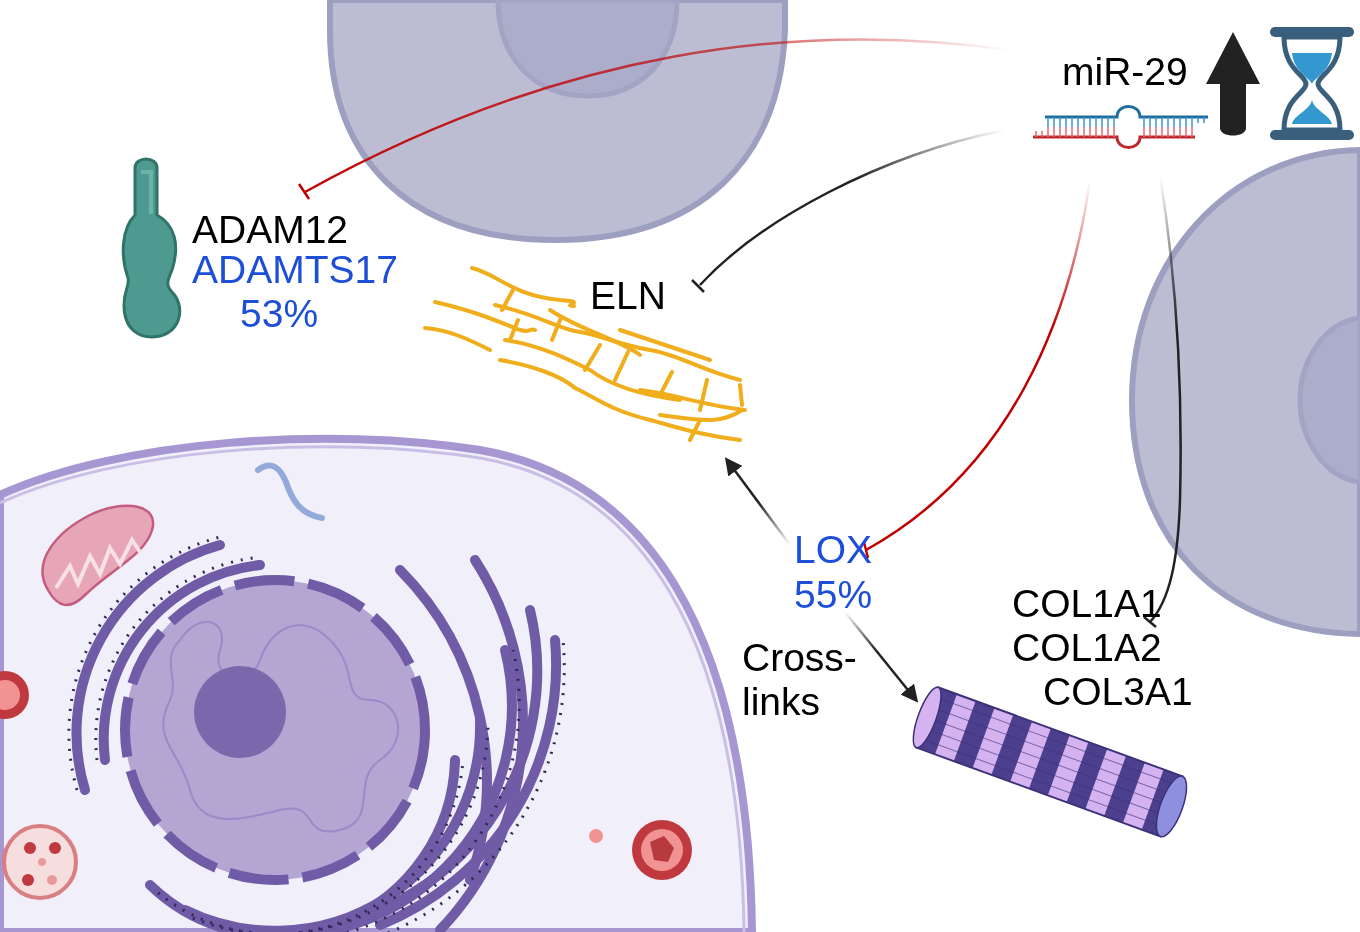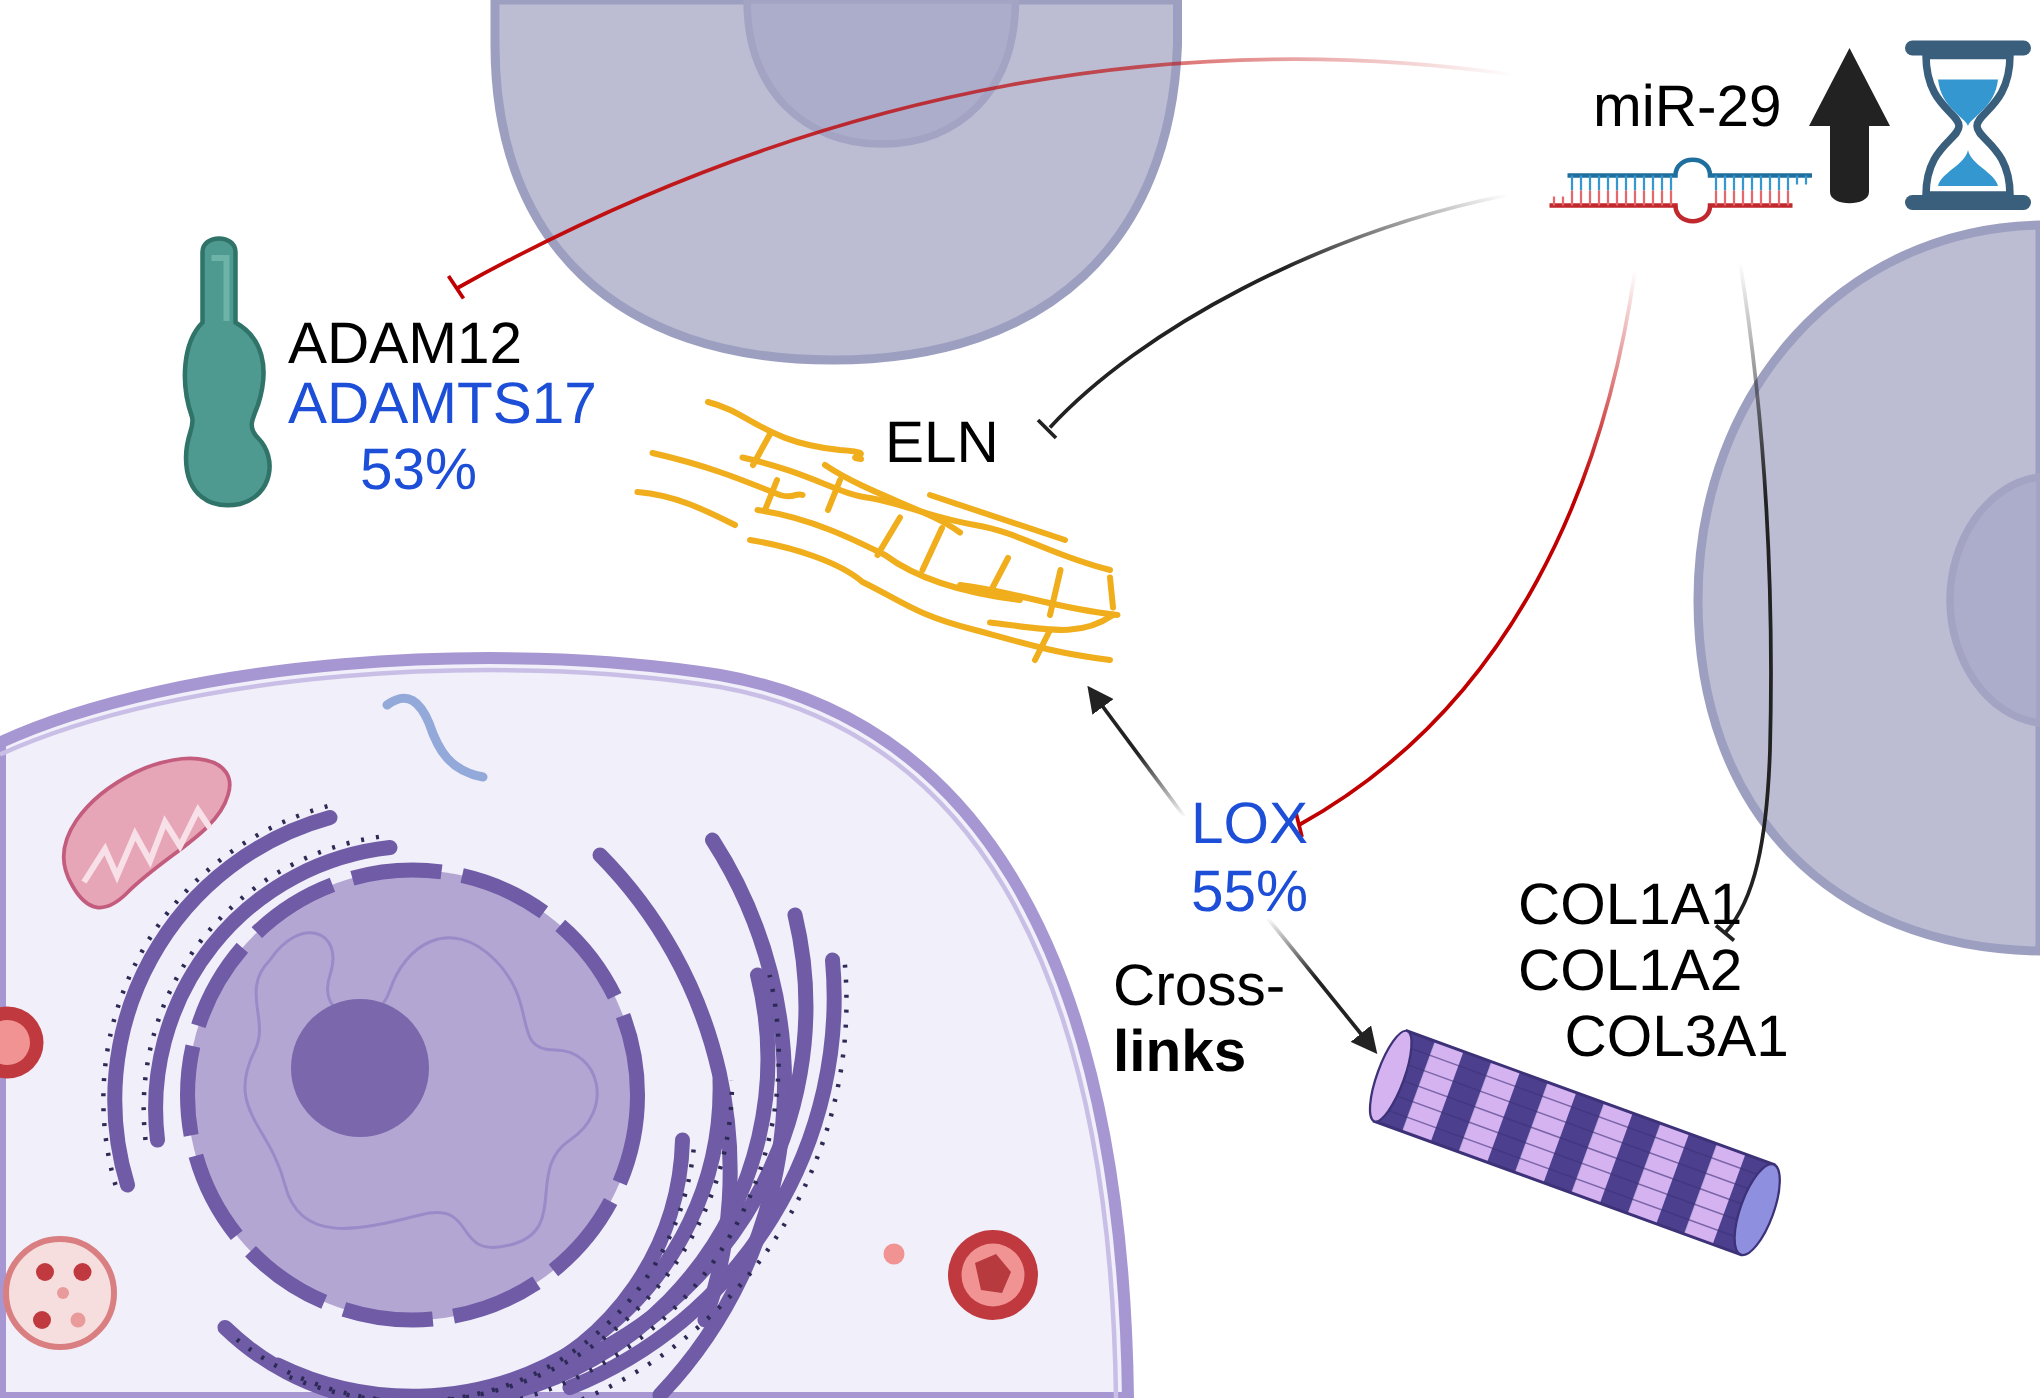--- a/index.html
+++ b/index.html
@@ -198,20 +198,20 @@
 <div class="lbl" style="left:192px; top:208px;">ADAM12</div>
 <div class="lbl red" style="left:192px; top:248px;">ADAMTS17</div>
 <div class="lbl red" style="left:200px; top:292px;margin-left:40px;">53%</div>
 
 <div class="lbl" style="left:590px; top:274px;">ELN</div>
 
 <div class="lbl red" style="left:794px; top:528px;">LOX</div>
 <div class="lbl red" style="left:794px; top:573px;">55%</div>
 
 <div class="lbl" style="left:742px; top:636px;">Cross-</div>
-<div class="lbl" style="left:742px; top:680px;font-weight:bold;">links</div>
+<div class="lbl" style="left:742px; top:680px;">links</div>
 
 <div class="lbl" style="left:1012px; top:582px;">COL1A1</div>
 <div class="lbl" style="left:1012px; top:626px;">COL1A2</div>
 <div class="lbl" style="left:1043px; top:670px;">COL3A1</div>
 
 <div class="credit">
 </div>
 
 </body></html>

